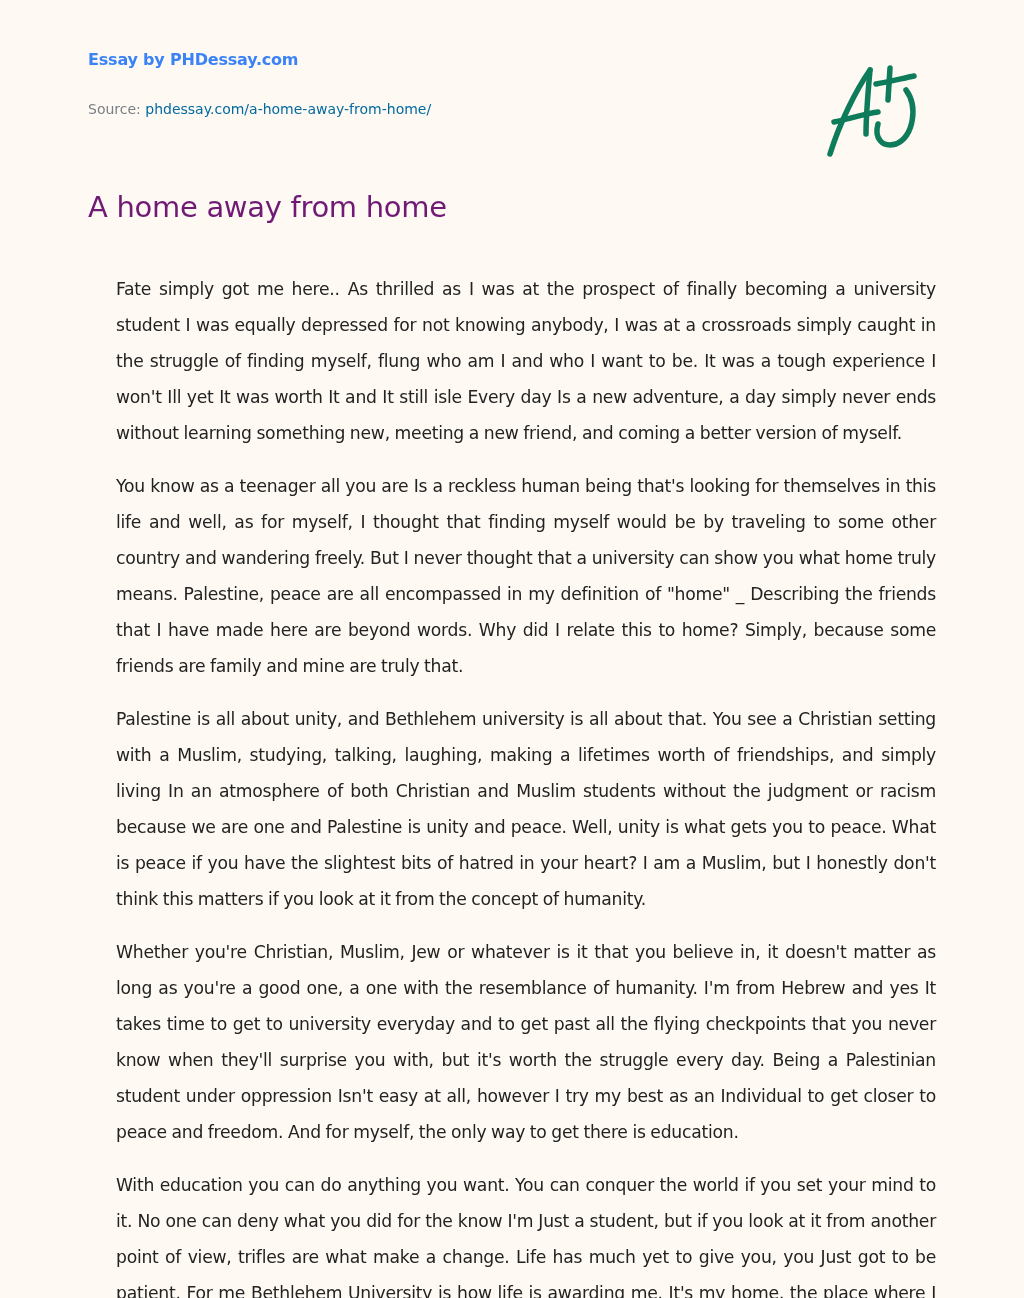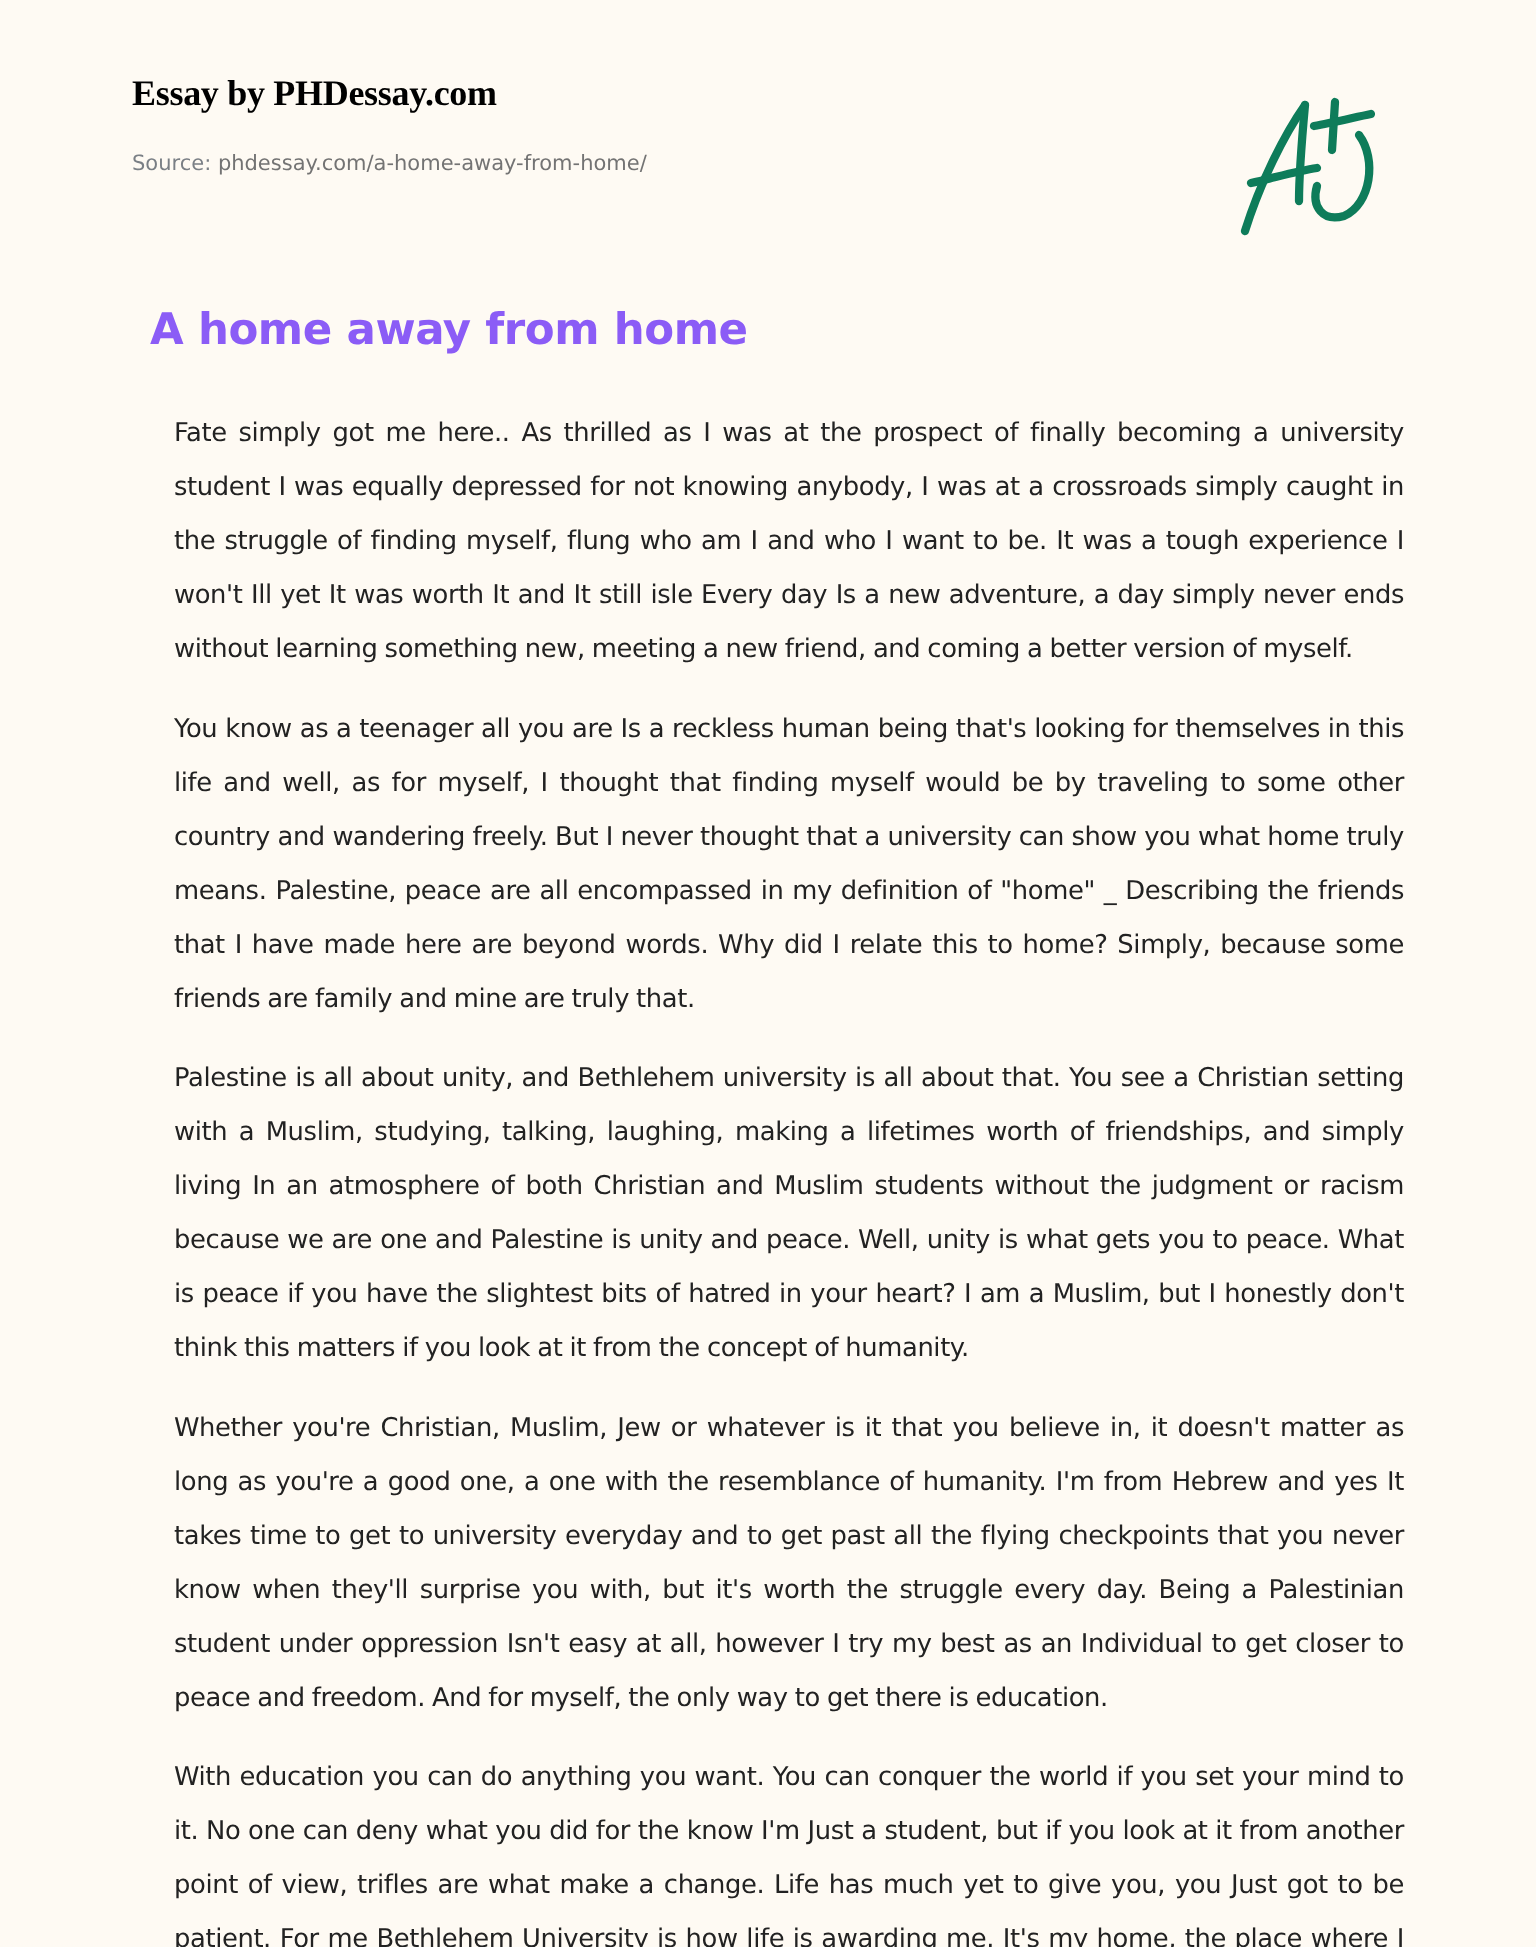--- a/index.html
+++ b/index.html
@@ -12,54 +12,53 @@
       height: 1298px;
       position: relative;
       overflow: hidden;
       font-family: "DejaVu Sans", "Liberation Sans", sans-serif;
       color: #222222;
     }
     .brand {
       position: absolute;
       left: 88px;
       top: 50px;
-      font-size: 24px;
+      font-size: 16px;
       font-weight: bold;
-      color: #000000;
+      color: #3b82f6;
       letter-spacing: -0.2px;
       white-space: nowrap;
-      font-family: Liberation Serif, serif;
     }
     .source {
       position: absolute;
       left: 88px;
       top: 101px;
       font-size: 14px;
       color: #7a7f85;
       white-space: nowrap;
     }
     .source a {
-      color: #737373;
+      color: #0369a1;
       text-decoration: none;
     }
     .logo {
       position: absolute;
       left: 818px;
       top: 62px;
       width: 112px;
       height: 100px;
     }
     .title {
       position: absolute;
       left: 88px;
       top: 190px;
-      margin: 12px;
+      margin: 0;
       font-size: 29px;
-      font-weight: bold;
-      color: #8b5cf6;
+      font-weight: normal;
+      color: #701a75;
       letter-spacing: -0.3px;
       white-space: nowrap;
     }
     .essay {
       position: absolute;
       left: 116px;
       top: 271px;
       width: 820px;
     }
     .essay p {

